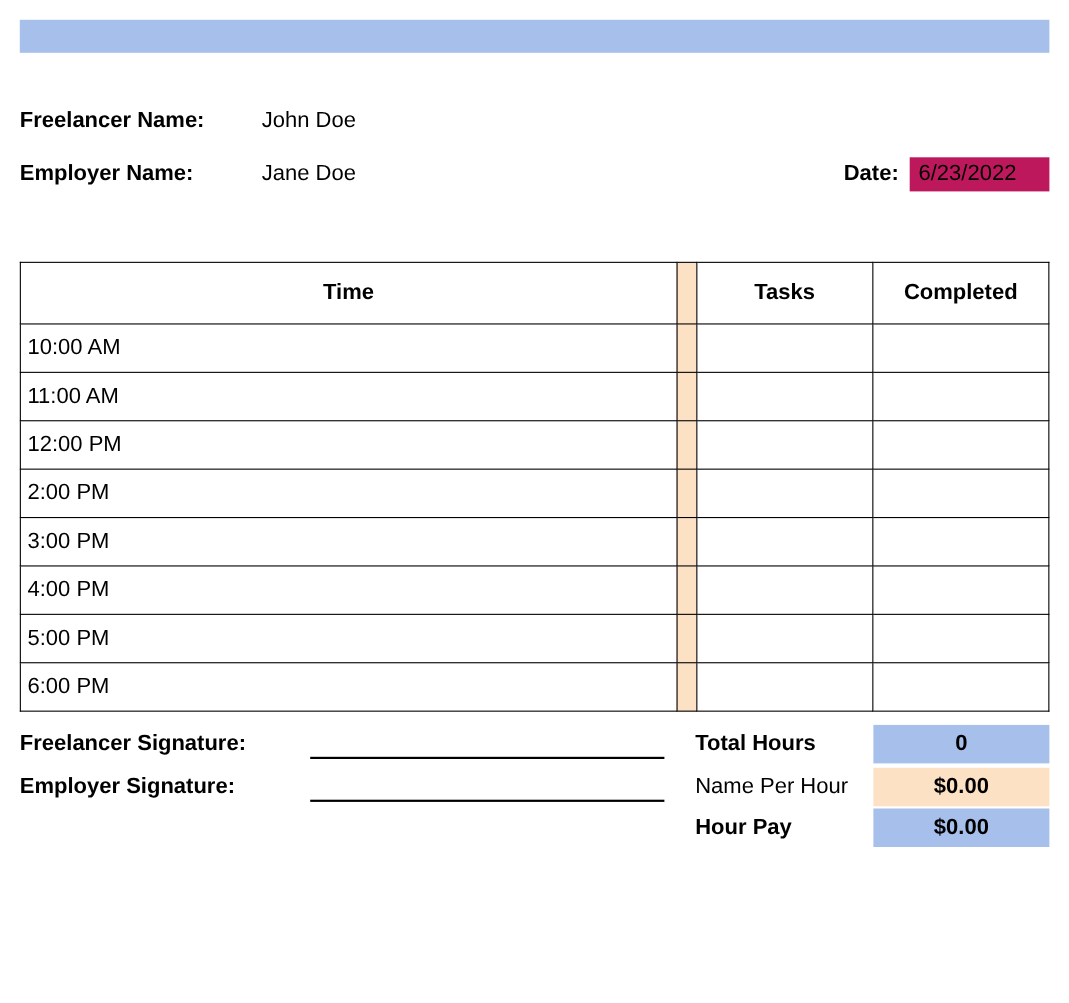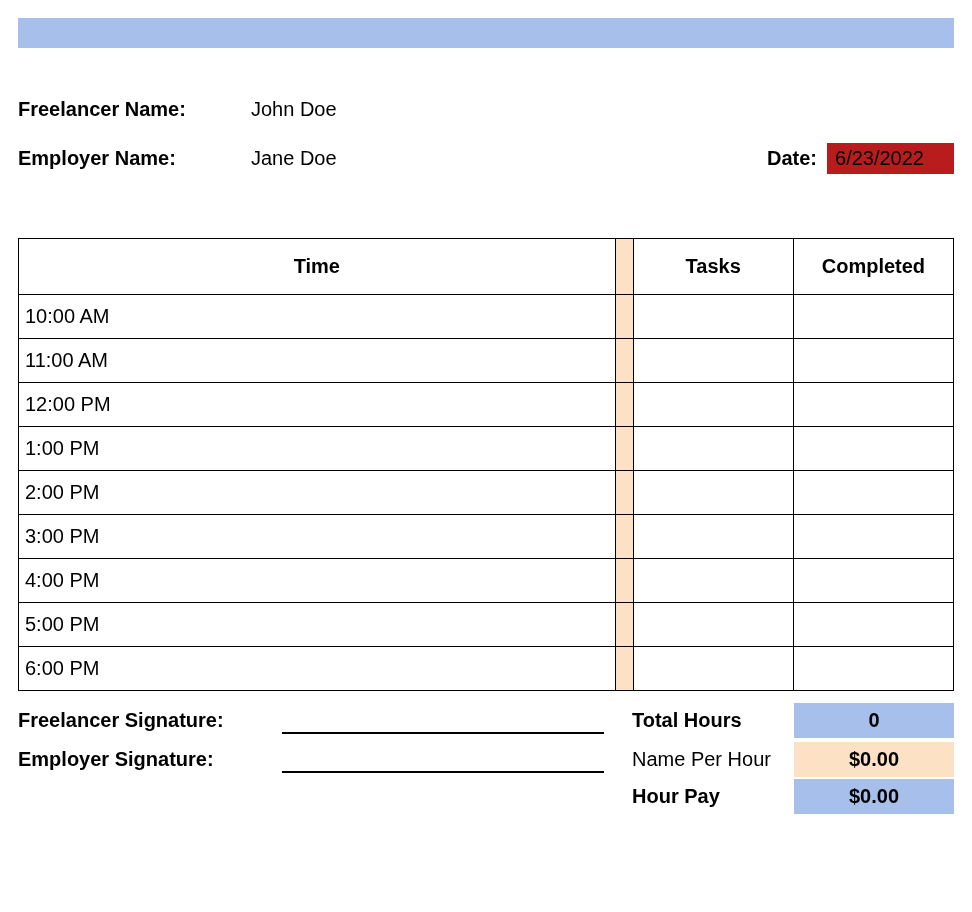--- a/index.html
+++ b/index.html
@@ -17,40 +17,39 @@
     height: 30px;
     margin: 18px 18px 0 18px;
   }
   .info-block {
     margin: 50px 18px 0 18px;
   }
   .info-row {
     display: flex;
     align-items: center;
     margin-bottom: 22px;
-    gap: 13px;
   }
   .info-label {
     font-weight: bold;
     width: 220px;
   }
   .info-value {
     flex: 0 0 auto;
   }
   .date-pair {
     margin-left: auto;
     display: flex;
     align-items: center;
   }
   .date-label {
     font-weight: bold;
     padding: 4px 6px;
   }
   .date-value {
-    background: #b91c1c;
+    background: #be185d;
     padding: 4px 30px 4px 8px;
     margin-left: 4px;
   }
   table.timesheet {
     border-collapse: collapse;
     width: calc(100% - 36px);
     margin: 64px 18px 0 18px;
   }
   table.timesheet th, table.timesheet td {
     border: 1px solid #000;
@@ -135,26 +134,20 @@
         <td></td>
         <td></td>
       </tr>
       <tr>
         <td>12:00 PM</td>
         <td class="sep-cell"></td>
         <td></td>
         <td></td>
       </tr>
       <tr>
-        <td>1:00 PM</td>
-        <td class="sep-cell"></td>
-        <td></td>
-        <td></td>
-      </tr>
-      <tr>
         <td>2:00 PM</td>
         <td class="sep-cell"></td>
         <td></td>
         <td></td>
       </tr>
       <tr>
         <td>3:00 PM</td>
         <td class="sep-cell"></td>
         <td></td>
         <td></td>

